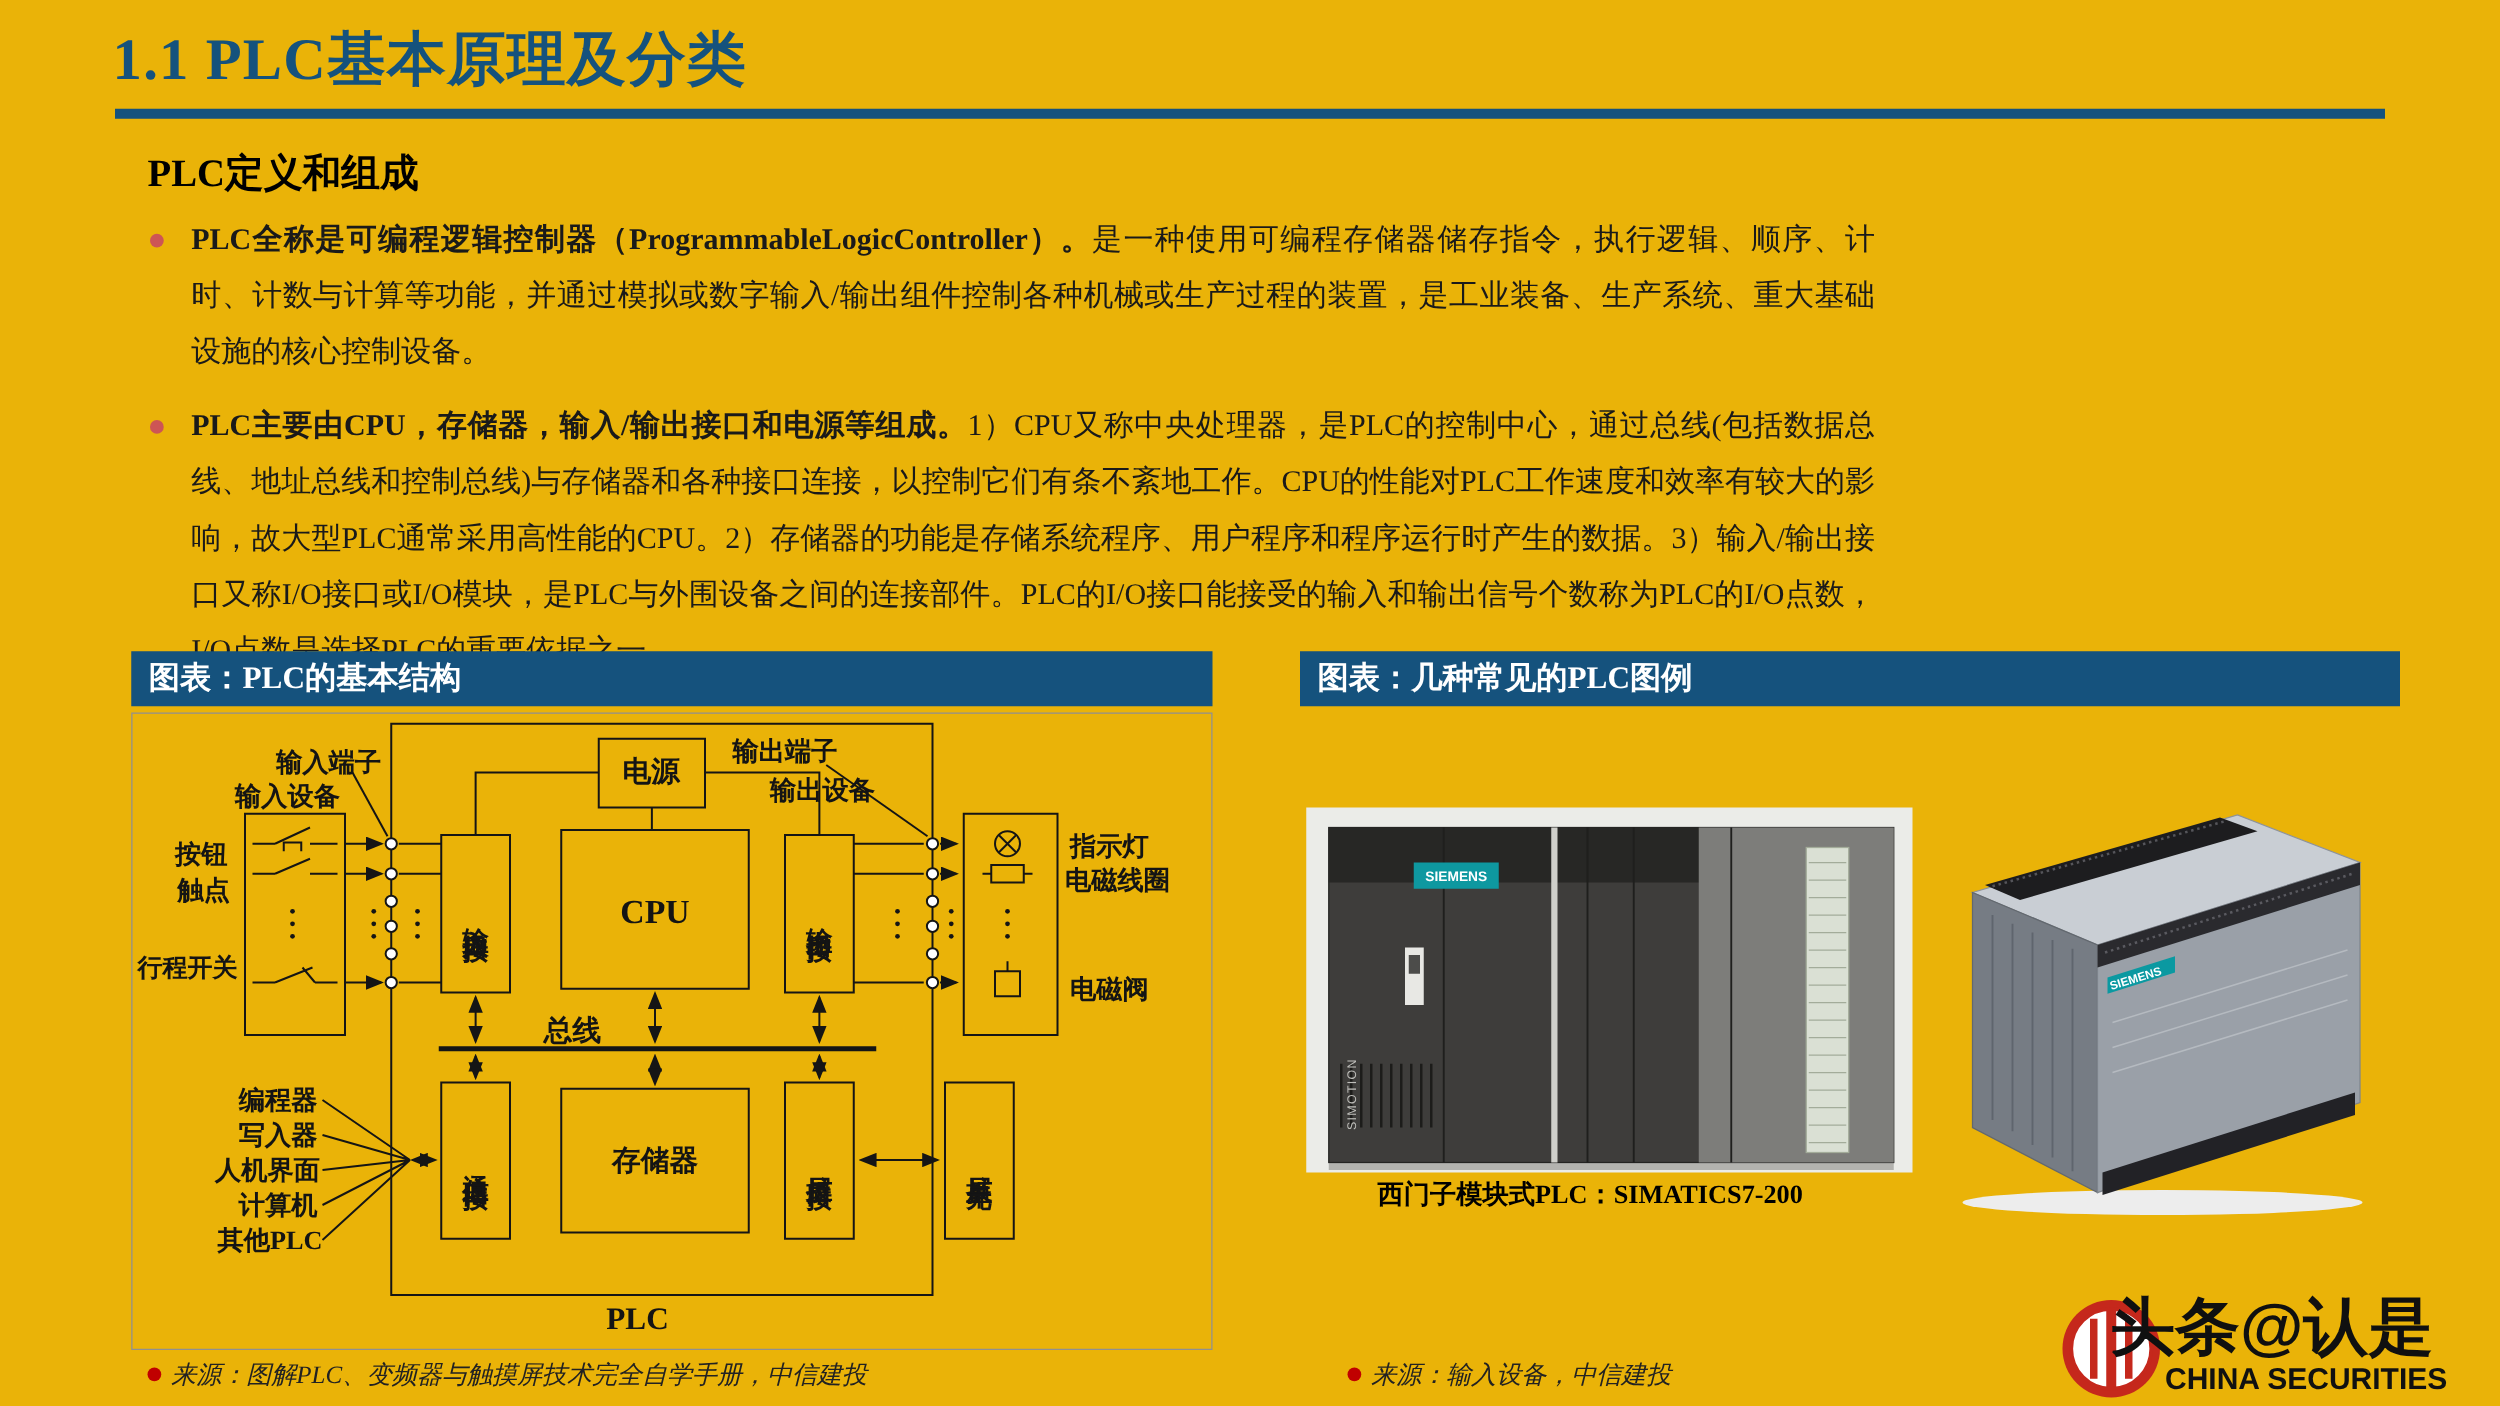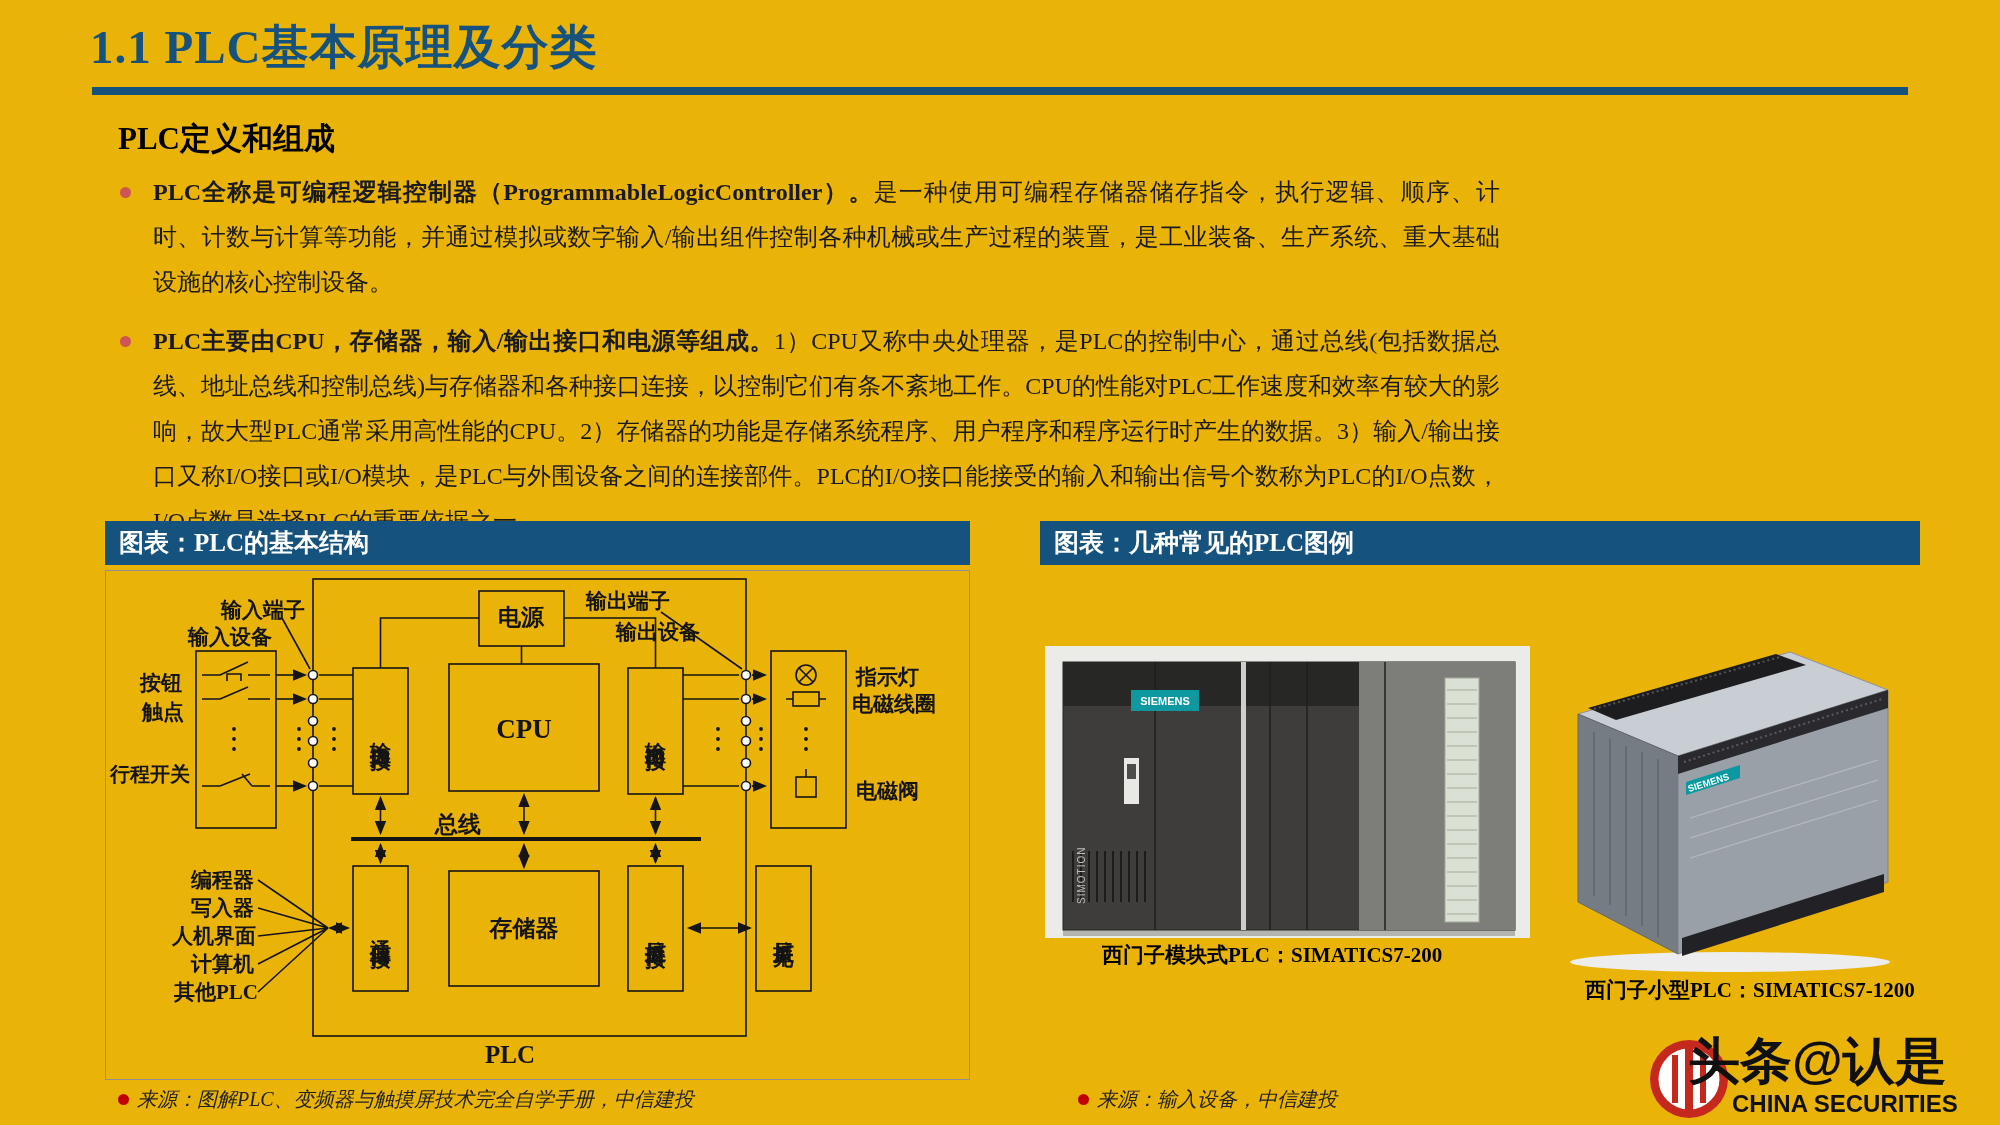--- a/index.html
+++ b/index.html
@@ -250,21 +250,20 @@
         <path d="M134,156 L332,93" stroke="#5a5a60" stroke-width="2" stroke-dasharray="2,3"></path>
         <polygon points="136,176 190,159 190,172 136,189" fill="#0B99A1"></polygon>
         <text transform="translate(139,186) rotate(-17)" font-size="9.5" font-weight="700" fill="#ffffff" class="sans-t">SIEMENS</text>
         <path d="M140,212 L328,154 M140,232 L328,174 M140,252 L328,194" stroke="#b5bac0" stroke-width="1.2"></path>
         <polygon points="132,332 334,268 334,286 132,350" fill="#222226"></polygon>
         <path d="M44,126 v164 M60,133 v166 M76,140 v170 M92,146 v174 M108,153 v178" stroke="#5f656d" stroke-width="1.5"></path>
       </g>
     </svg>
 
     <div class="photo-caption caption-1">西门子模块式PLC：SIMATICS7-200</div>
-    <div class="photo-caption caption-2">西门子小型PLC：SIMATICS7-1200</div>
   </div>
 
   <div class="abs source-row source-right">
     <span class="source-dot"></span>
     <span>来源：输入设备，中信建投</span>
   </div>
 
   <div class="abs logo-block">
     <svg class="logo-emblem" width="82" height="82" viewBox="0 0 82 82">
       <defs>

